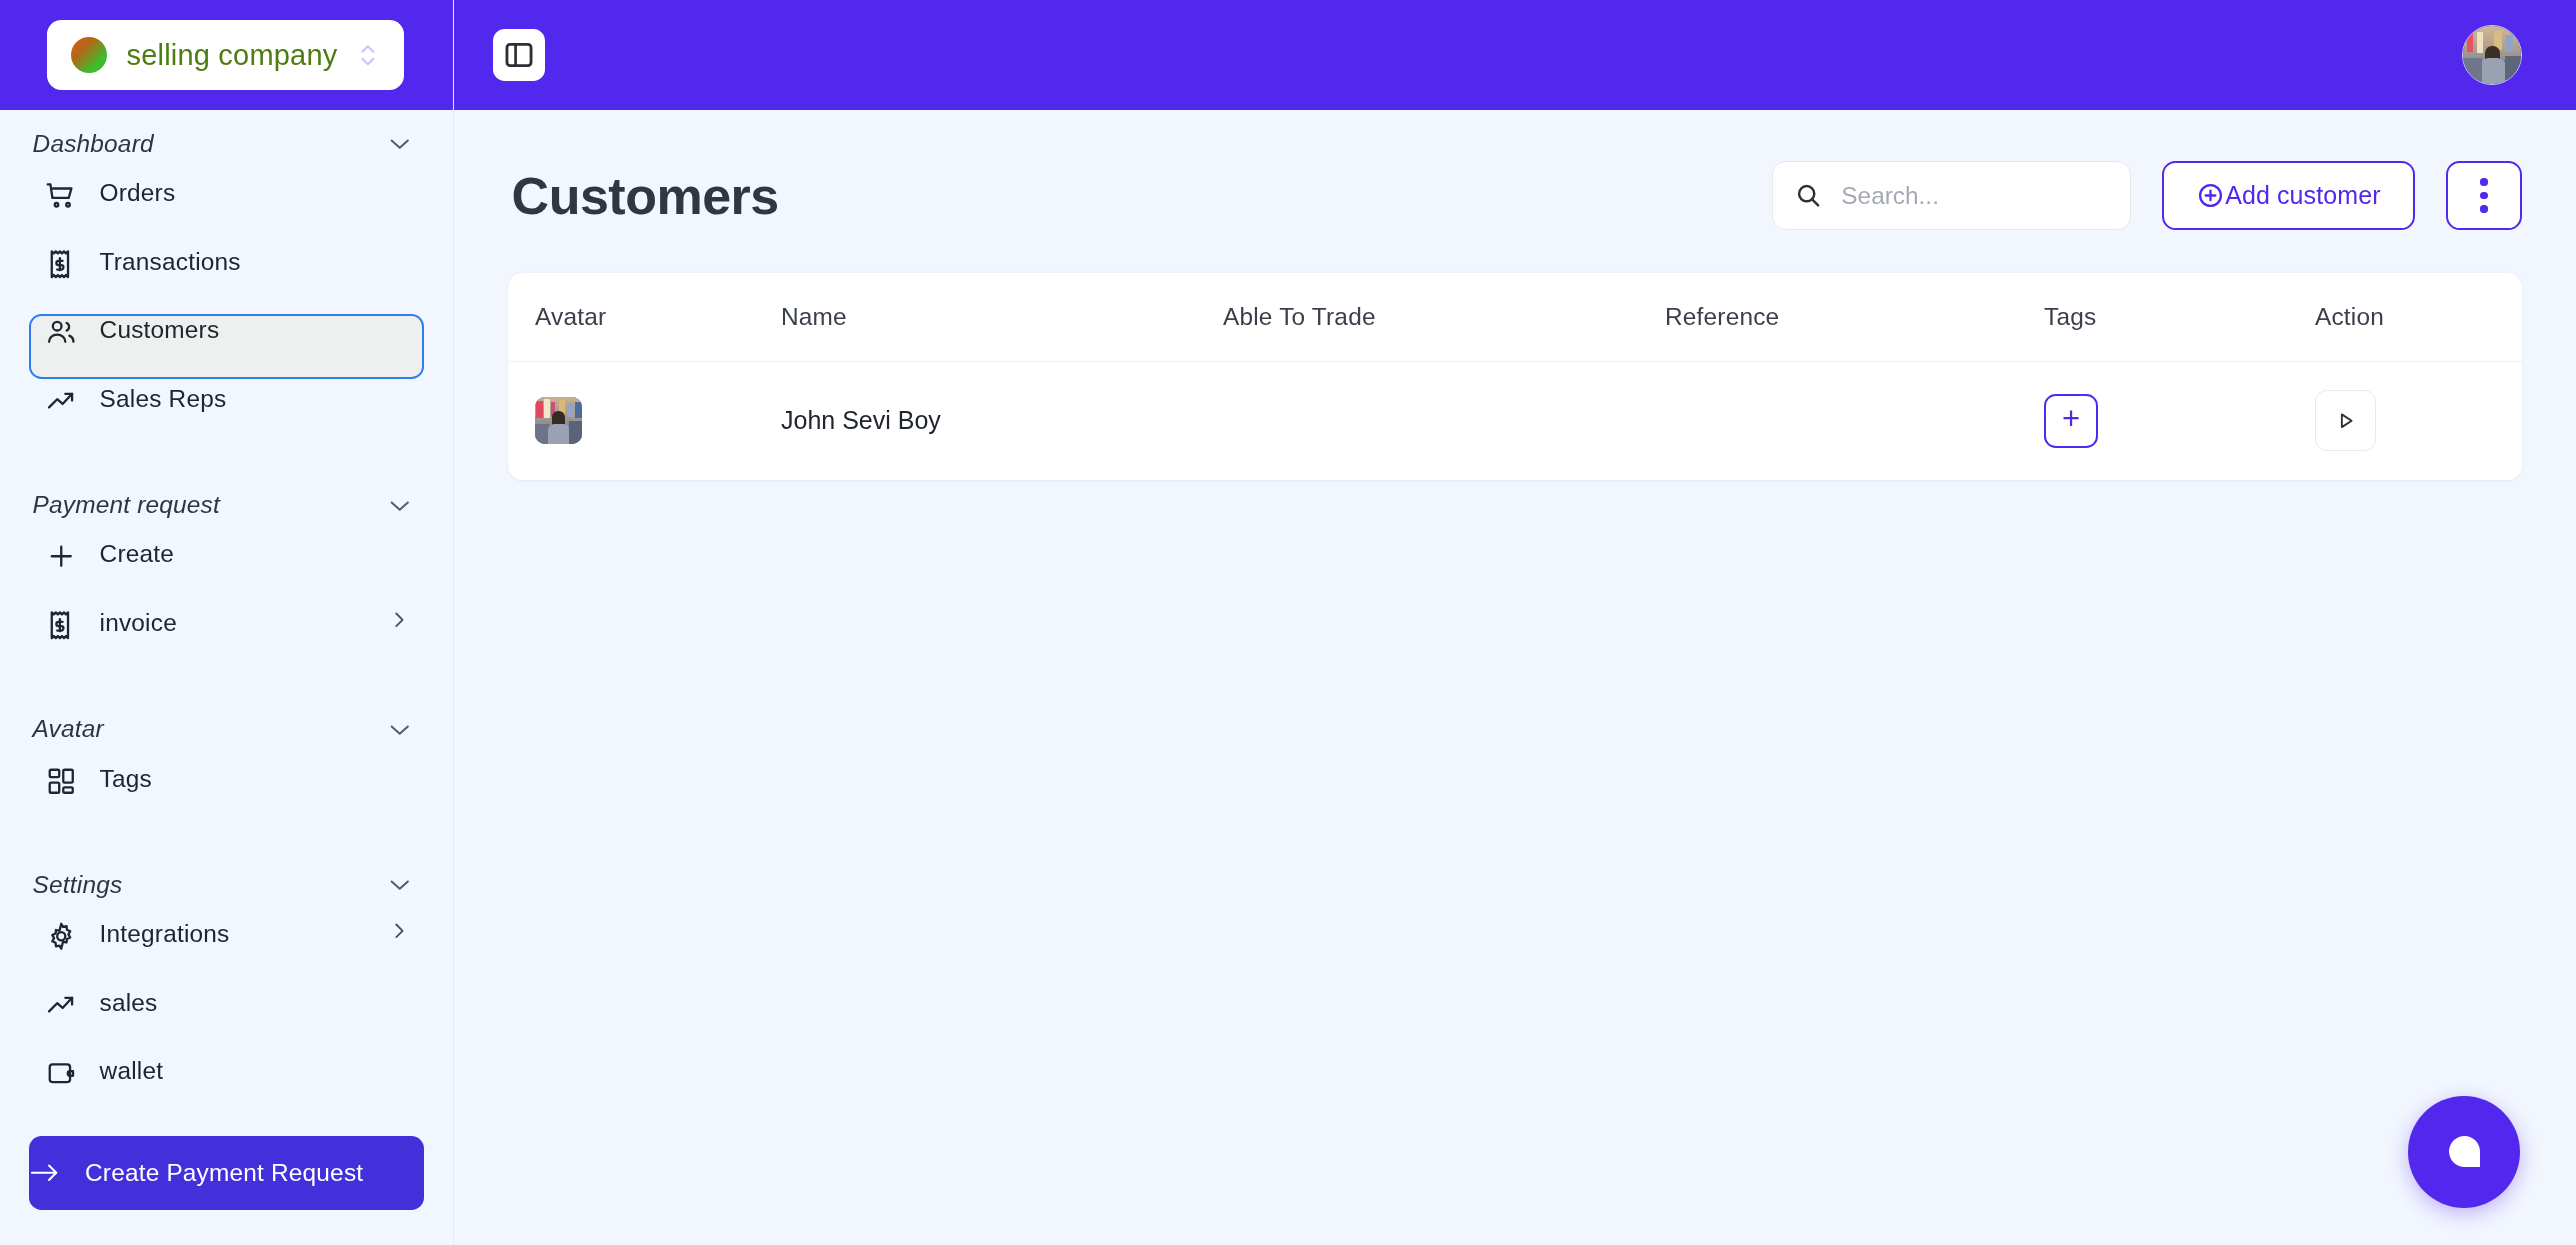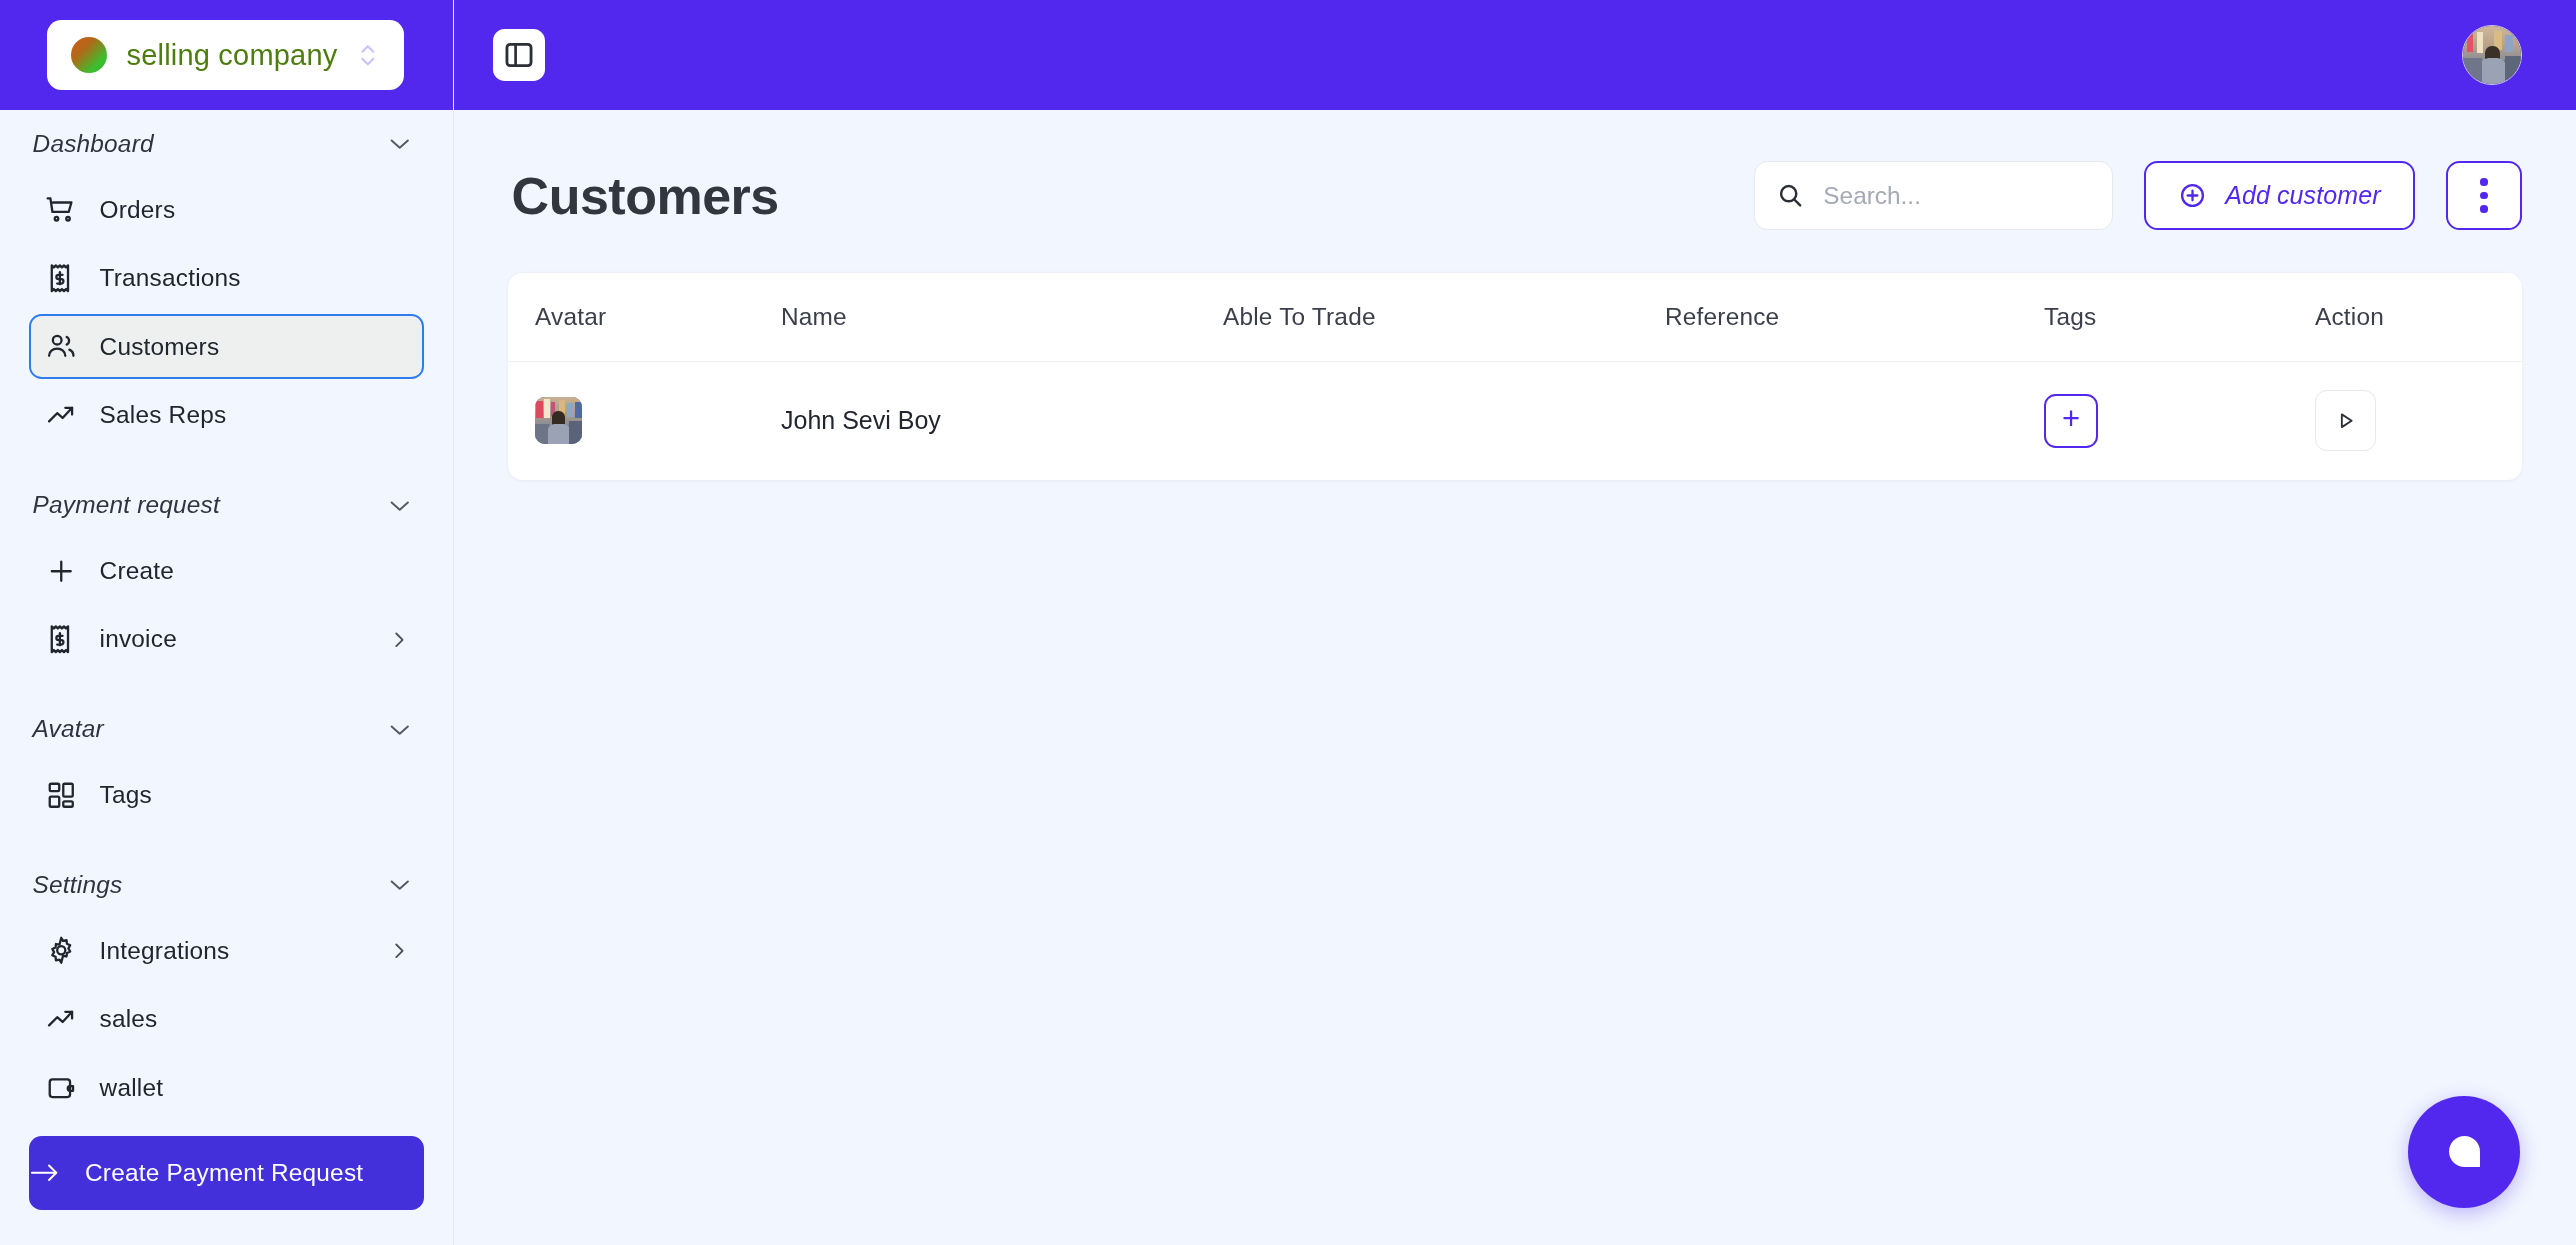--- a/index.html
+++ b/index.html
@@ -49,21 +49,21 @@
   .sb-scroll { flex: 1 1 auto; padding: 0 29px; overflow: hidden; }
 
   .sb-group-head {
     display: flex; align-items: center; justify-content: space-between;
     height: 67px; padding: 0 12.6px 0 3.6px; cursor: pointer; font-style: italic;
   }
   .sb-group-head .g-label { font-size: 24.4px; color: #2e3440; letter-spacing: 0.2px; }
   .sb-group-head .g-chev { width: 23.5px; height: 14.4px; opacity: .8; }
 
   .sb-item {
-    display: flex; align-items: center;
+    display: flex; 
     height: 65px; border-radius: 12.6px;
     padding: 0 14.4px 0 14.4px;
     gap: 21.7px; cursor: pointer;
     border: 2.7px solid transparent;
     margin-bottom: 3.6px;
   }
   .sb-item .i-ico { width: 32.5px; height: 32.5px; flex: 0 0 32.5px; display: flex; align-items: center; justify-content: center; }
   .sb-item .i-label { font-size: 24.4px; color: #21262e; letter-spacing: 0.2px; flex: 1 1 auto; }
   .sb-item .i-chev { width: 18px; height: 21.7px; flex: 0 0 18px; opacity: .85; }
   .sb-item.active {
@@ -123,22 +123,22 @@
   .search-box input {
     border: none; outline: none; background: transparent;
     font-size: 24.4px; font-family: inherit; color: #32363f;
     width: 100%;
   }
   .search-box input::placeholder { color: #a5a9b5; }
 
   .btn-outline {
     height: 69px; border: 2.7px solid #5228ee; border-radius: 13.5px;
     background: #ffffff; color: #5228ee; cursor: pointer;
-    display: flex; align-items: center; gap: 18px;
-    padding: 0 32.5px; font-size: 25px; font-family: inherit; letter-spacing: 0.1px; font-style: italic;
+    display: flex; align-items: center; 
+    padding: 0 32.5px; font-size: 25px; font-family: inherit; letter-spacing: 0.1px;
   }
   .btn-outline svg { width: 29px; height: 29px; flex: 0 0 29px; }
   .btn-kebab {
     width: 76px; height: 69px;
     border: 2.7px solid #5228ee; border-radius: 13.5px;
     background: #ffffff; cursor: pointer;
     display: flex; align-items: center; justify-content: center;
     gap: 6.3px; flex-direction: column;
   }
   .btn-kebab i { width: 7.2px; height: 7.2px; border-radius: 50%; background: #5228ee; display: block; }

